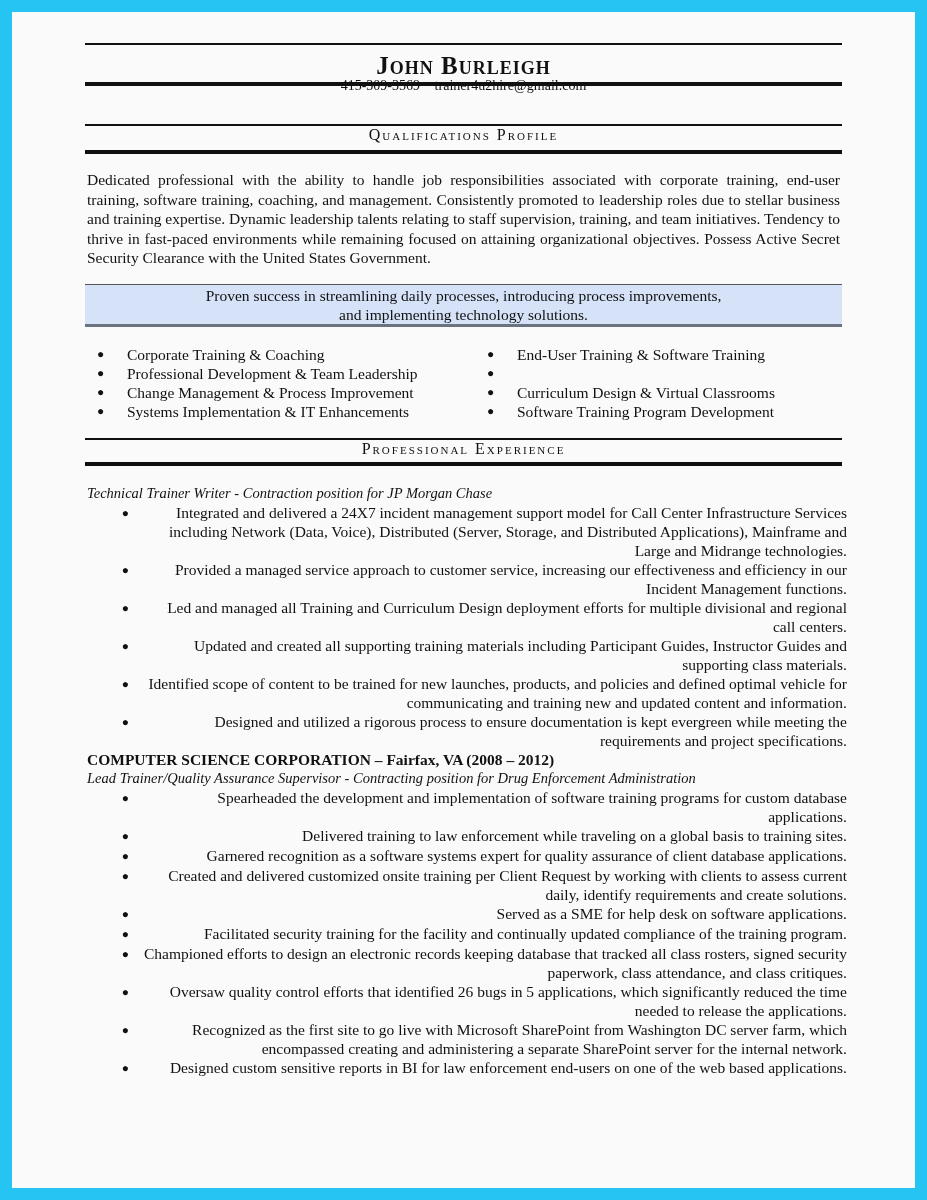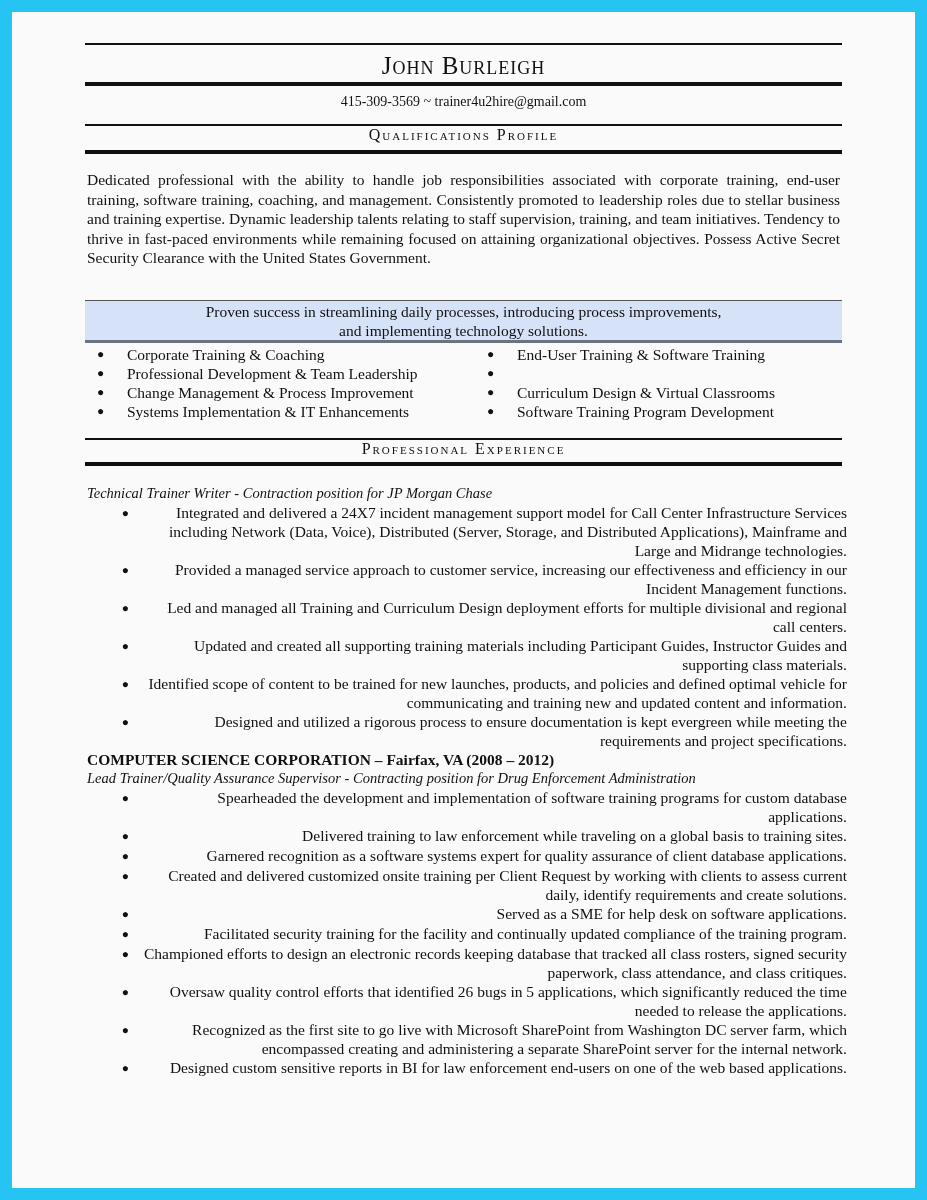--- a/index.html
+++ b/index.html
@@ -18,39 +18,39 @@
     background: #fafafa;
   }
   .abs { position: absolute; }
   .rule { position: absolute; left: 73px; width: 757px; background: #111; }
   .rule.thin { height: 2px; }
   .rule.thick { height: 4px; }
 
   .name {
     left: 73px; width: 757px; top: 40px;
     text-align: center;
-    font-size: 25px; font-weight: normal;
+    font-size: 25px; font-weight: bold;
     font-variant: small-caps; letter-spacing: 1px;
   }
   .contact {
-    left: 73px; width: 757px; top: 82px;
+    left: 73px; width: 757px; top: 66px;
     text-align: center; font-size: 14px;
   }
   .section-title {
     left: 73px; width: 757px;
     text-align: center; font-size: 16px;
     font-variant: small-caps; letter-spacing: 2px;
   }
   .profile {
     left: 75px; width: 753px; top: 158px;
     font-size: 15.5px; line-height: 19.5px;
     text-align: justify;
   }
   .banner {
-    left: 73px; width: 757px; top: 288px; height: 38px;
+    left: 73px; width: 757px; top: 272px; height: 38px;
     background: #d6e2f7;
     border-top: 1px solid #555;
     border-bottom: 3px solid #6b7280;
     text-align: center; font-size: 15.5px; line-height: 19px;
     padding-top: 1px;
   }
   .skills {
     top: 333px; left: 85px; width: 730px;
     display: grid; grid-template-columns: 390px 340px;
     font-size: 15.5px; line-height: 19px;

